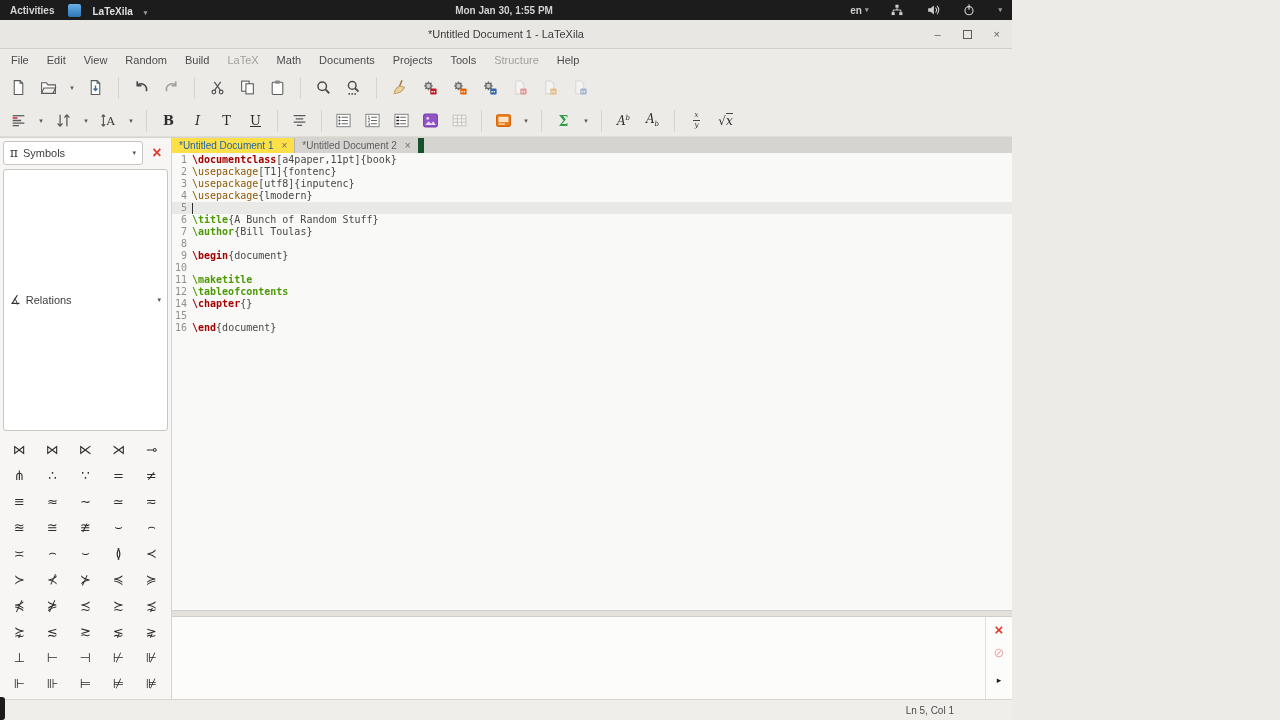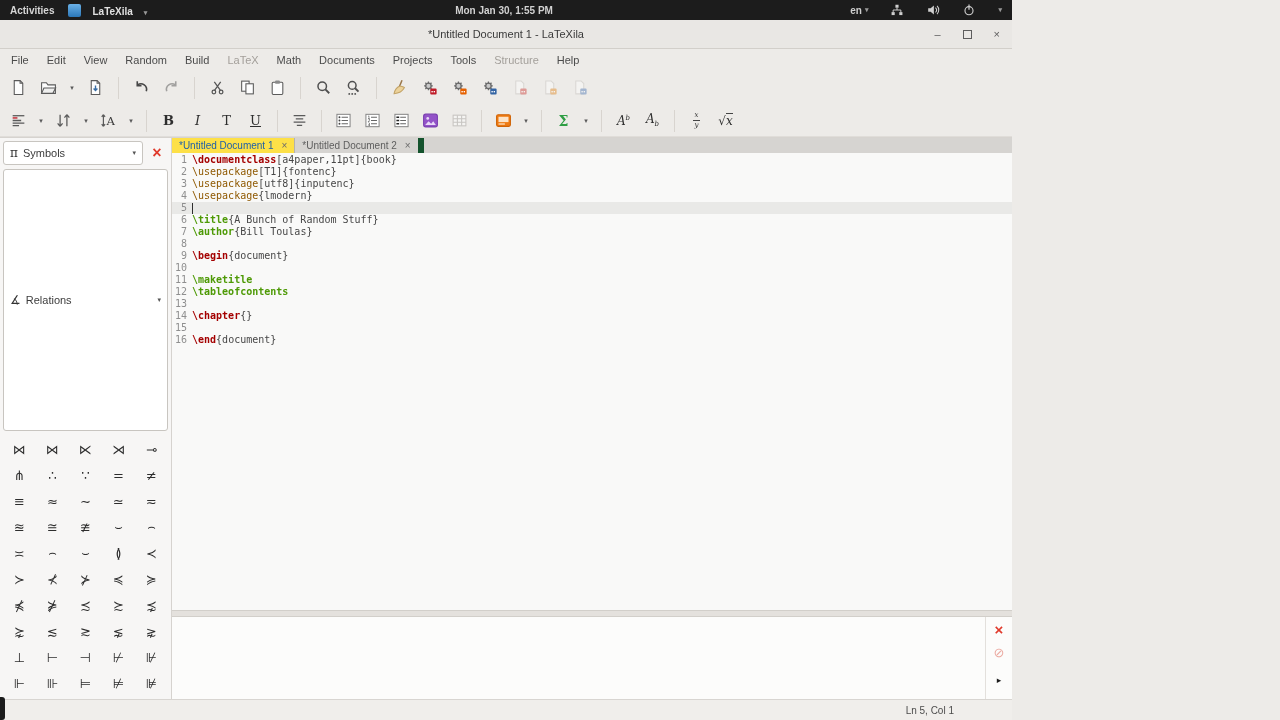--- a/index.html
+++ b/index.html
@@ -537,24 +537,20 @@
           </span>
           <span class="cl">
             <span class="ln">11</span>
             <span class="codeseg"><span class="c-green">\maketitle</span></span>
           </span>
           <span class="cl">
             <span class="ln">12</span>
             <span class="codeseg"><span class="c-green">\tableofcontents</span></span>
           </span>
           <span class="cl">
-            <span class="ln">13</span>
-            <span class="codeseg"></span>
-          </span>
-          <span class="cl">
             <span class="ln">14</span>
             <span class="codeseg"><span class="c-red">\chapter</span><span class="c-plain">{}</span></span>
           </span>
           <span class="cl">
             <span class="ln">15</span>
             <span class="codeseg"></span>
           </span>
           <span class="cl">
             <span class="ln">16</span>
             <span class="codeseg"><span class="c-red">\end</span><span class="c-plain">{document}</span></span>

